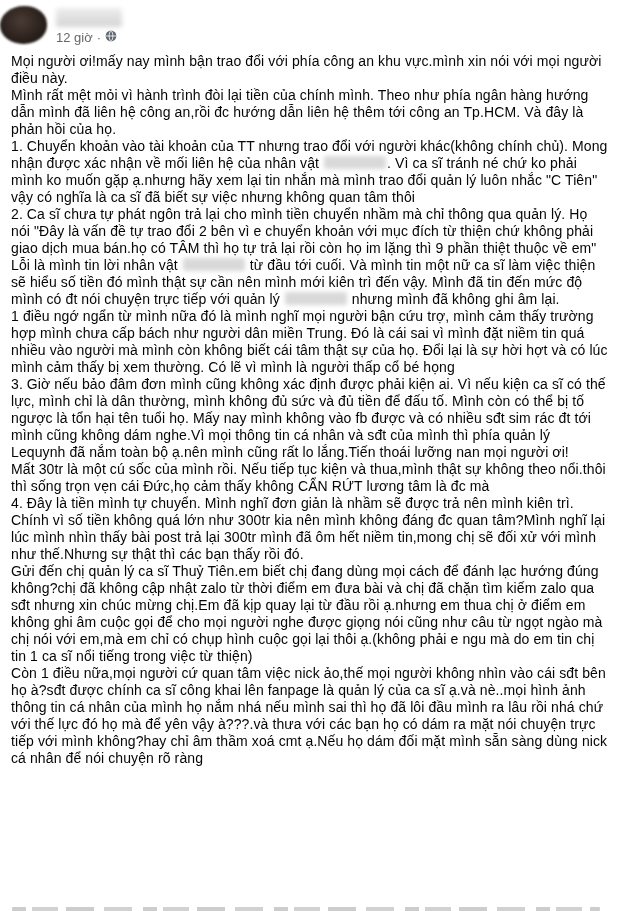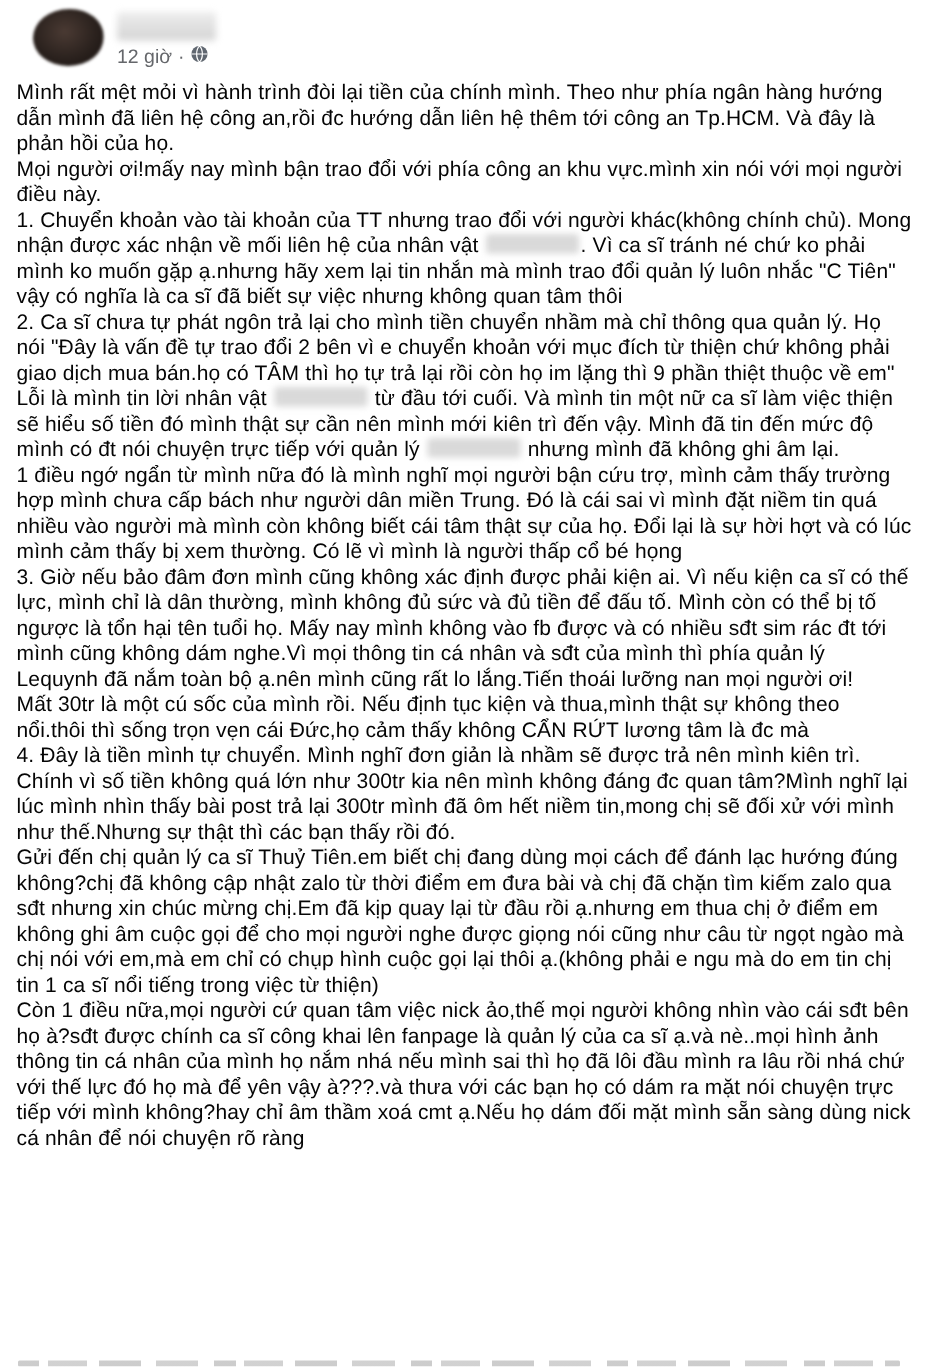--- a/index.html
+++ b/index.html
@@ -14,21 +14,21 @@
     width:620px;
     height:911px;
     overflow:hidden;
     position:relative;
     font-family:"Liberation Sans","DejaVu Sans",sans-serif;
     color:var(--text);
   }
   .post-header{
     display:flex;
     align-items:flex-start;
-    padding:6px 12px 0 22px;
+    padding:6px 12px 0 0;
     gap:9px;
   }
   .avatar{
     width:47px;
     height:38px;
     border-radius:52% 48% 50% 50%;
     background:radial-gradient(ellipse at 45% 40%, #4a3a33 0%, #2b221e 55%, #150f0d 100%);
     filter:blur(1.2px);
     flex:0 0 auto;
   }
@@ -103,26 +103,26 @@
         <svg width="12" height="12" viewBox="0 0 16 16" aria-hidden="true">
           <circle cx="8" cy="8" r="7.2" fill="#606770"></circle>
           <path d="M0.8 8 H15.2 M8 0.8 C11.4 4.2 11.4 11.8 8 15.2 M8 0.8 C4.6 4.2 4.6 11.8 8 15.2" stroke="#ffffff" stroke-width="1.1" fill="none"></path>
         </svg>
       </span>
     </div>
   </div>
 </div>
 
 <div class="post-body">
+    <p>Mọi người ơi!mấy nay mình bận trao đổi với phía công an khu vực.mình xin nói với mọi người điều này.</p>
     <p>Mình rất mệt mỏi vì hành trình đòi lại tiền của chính mình. Theo như phía ngân hàng hướng dẫn mình đã liên hệ công an,rồi đc hướng dẫn liên hệ thêm tới công an Tp.HCM. Và đây là phản hồi của họ.</p>
-    <p>Mọi người ơi!mấy nay mình bận trao đổi với phía công an khu vực.mình xin nói với mọi người điều này.</p>
     <p>1. Chuyển khoản vào tài khoản của TT nhưng trao đổi với người khác(không chính chủ). Mong nhận được xác nhận về mối liên hệ của nhân vật <span class="redacted-inline"></span>. Vì ca sĩ tránh né chứ ko phải mình ko muốn gặp ạ.nhưng hãy xem lại tin nhắn mà mình trao đổi quản lý luôn nhắc "C Tiên" vậy có nghĩa là ca sĩ đã biết sự việc nhưng không quan tâm thôi</p>
     <p>2. Ca sĩ chưa tự phát ngôn trả lại cho mình tiền chuyển nhầm mà chỉ thông qua quản lý. Họ nói "Đây là vấn đề tự trao đổi 2 bên vì e chuyển khoản với mục đích từ thiện chứ không phải giao dịch mua bán.họ có TÂM thì họ tự trả lại rồi còn họ im lặng thì 9 phần thiệt thuộc về em"</p>
     <p>Lỗi là mình tin lời nhân vật <span class="redacted-inline"></span> từ đầu tới cuối. Và mình tin một nữ ca sĩ làm việc thiện sẽ hiểu số tiền đó mình thật sự cần nên mình mới kiên trì đến vậy. Mình đã tin đến mức độ mình có đt nói chuyện trực tiếp với quản lý <span class="redacted-inline"></span> nhưng mình đã không ghi âm lại.</p>
     <p>1 điều ngớ ngẩn từ mình nữa đó là mình nghĩ mọi người bận cứu trợ, mình cảm thấy trường hợp mình chưa cấp bách như người dân miền Trung. Đó là cái sai vì mình đặt niềm tin quá nhiều vào người mà mình còn không biết cái tâm thật sự của họ. Đổi lại là sự hời hợt và có lúc mình cảm thấy bị xem thường. Có lẽ vì mình là người thấp cổ bé họng</p>
     <p>3. Giờ nếu bảo đâm đơn mình cũng không xác định được phải kiện ai. Vì nếu kiện ca sĩ có thế lực, mình chỉ là dân thường, mình không đủ sức và đủ tiền để đấu tố. Mình còn có thể bị tố ngược là tổn hại tên tuổi họ. Mấy nay mình không vào fb được và có nhiều sđt sim rác đt tới mình cũng không dám nghe.Vì mọi thông tin cá nhân và sđt của mình thì phía quản lý Lequynh đã nắm toàn bộ ạ.nên mình cũng rất lo lắng.Tiến thoái lưỡng nan mọi người ơi!</p>
-    <p>Mất 30tr là một cú sốc của mình rồi. Nếu định tục kiện và thua,mình thật sự không theo nổi.thôi thì sống trọn vẹn cái Đức,họ cảm thấy không CẨN RỨT lương tâm là đc mà</p>
+    <p>Mất 30tr là một cú sốc của mình rồi. Nếu tiếp tục kiện và thua,mình thật sự không theo nổi.thôi thì sống trọn vẹn cái Đức,họ cảm thấy không CẨN RỨT lương tâm là đc mà</p>
     <p>4. Đây là tiền mình tự chuyển. Mình nghĩ đơn giản là nhầm sẽ được trả nên mình kiên trì. Chính vì số tiền không quá lớn như 300tr kia nên mình không đáng đc quan tâm?Mình nghĩ lại lúc mình nhìn thấy bài post trả lại 300tr mình đã ôm hết niềm tin,mong chị sẽ đối xử với mình như thế.Nhưng sự thật thì các bạn thấy rồi đó.</p>
     <p>Gửi đến chị quản lý ca sĩ Thuỷ Tiên.em biết chị đang dùng mọi cách để đánh lạc hướng đúng không?chị đã không cập nhật zalo từ thời điểm em đưa bài và chị đã chặn tìm kiếm zalo qua sđt nhưng xin chúc mừng chị.Em đã kịp quay lại từ đầu rồi ạ.nhưng em thua chị ở điểm em không ghi âm cuộc gọi để cho mọi người nghe được giọng nói cũng như câu từ ngọt ngào mà chị nói với em,mà em chỉ có chụp hình cuộc gọi lại thôi ạ.(không phải e ngu mà do em tin chị tin 1 ca sĩ nổi tiếng trong việc từ thiện)</p>
     <p>Còn 1 điều nữa,mọi người cứ quan tâm việc nick ảo,thế mọi người không nhìn vào cái sđt bên họ à?sđt được chính ca sĩ công khai lên fanpage là quản lý của ca sĩ ạ.và nè..mọi hình ảnh thông tin cá nhân của mình họ nắm nhá nếu mình sai thì họ đã lôi đầu mình ra lâu rồi nhá chứ với thế lực đó họ mà để yên vậy à???.và thưa với các bạn họ có dám ra mặt nói chuyện trực tiếp với mình không?hay chỉ âm thầm xoá cmt ạ.Nếu họ dám đối mặt mình sẵn sàng dùng nick cá nhân để nói chuyện rõ ràng</p>
   </div>
 
 <div class="clipped-next-line"></div>
 
 </body></html>

